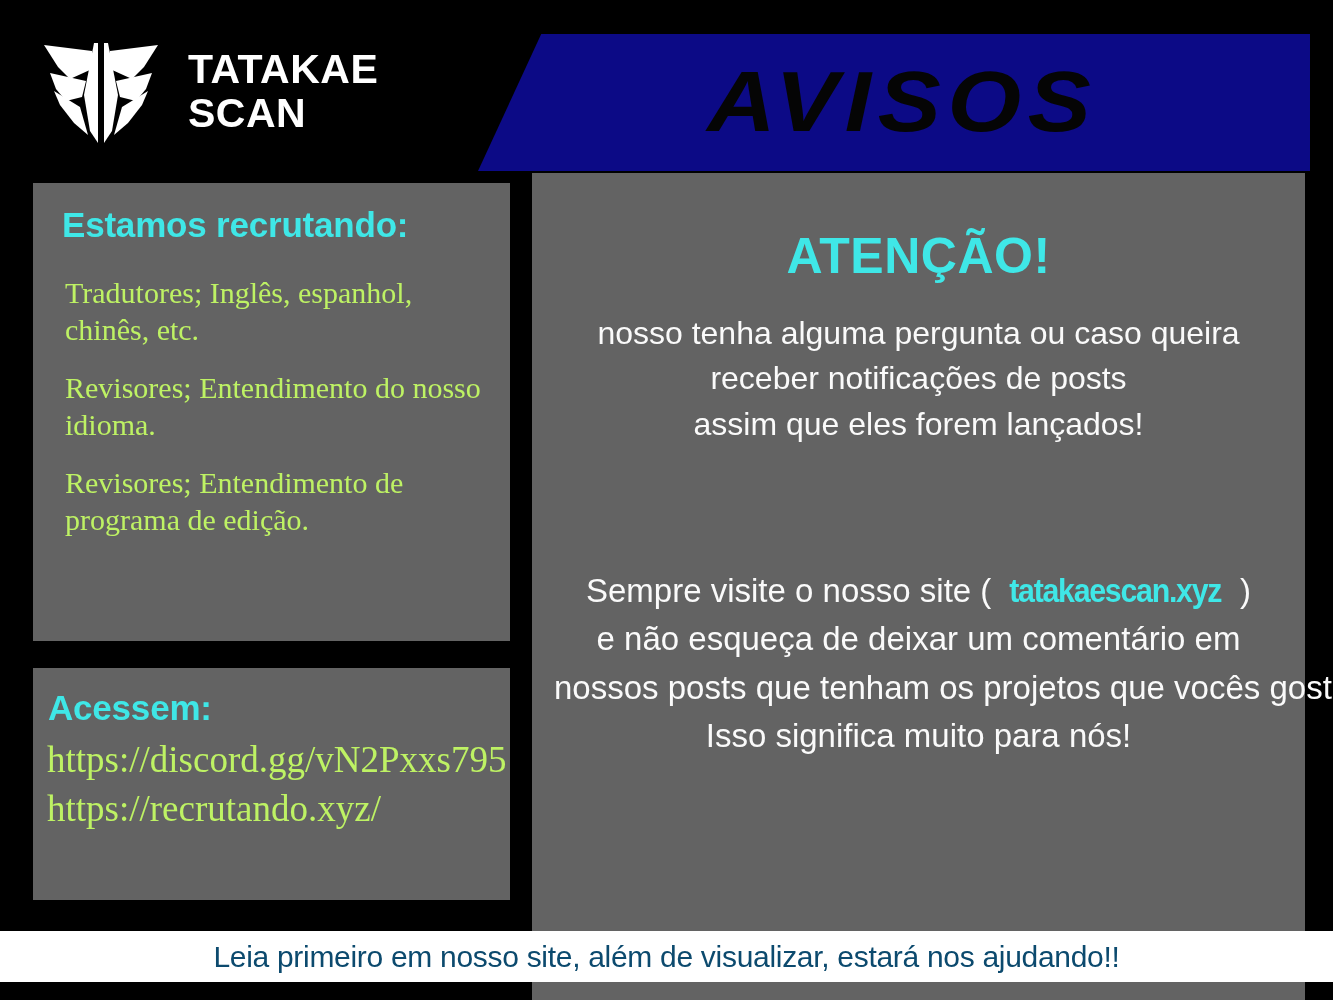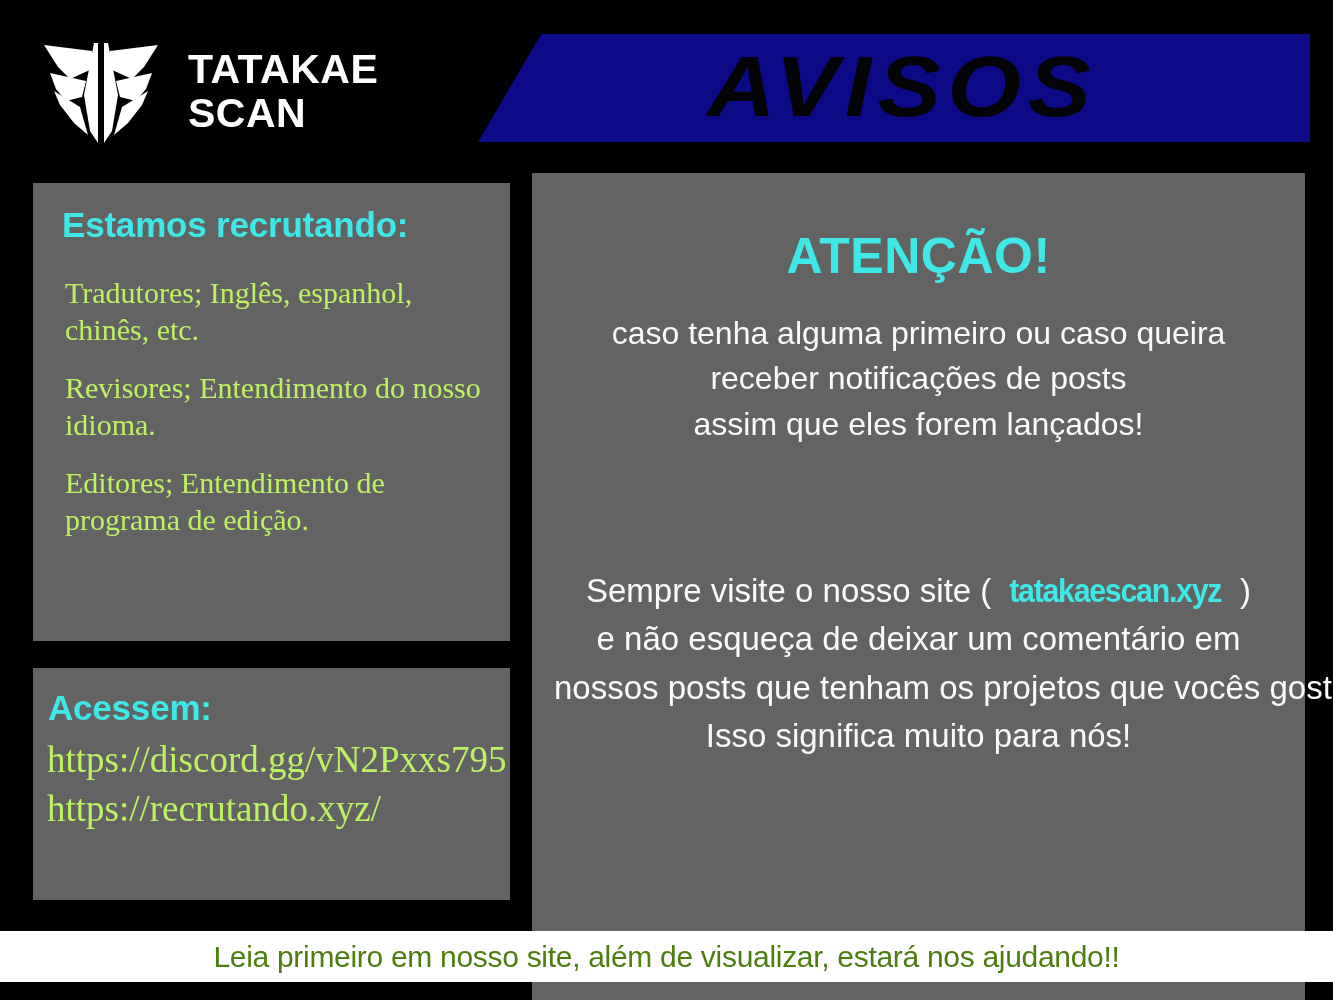--- a/index.html
+++ b/index.html
@@ -46,21 +46,21 @@
   #brand-text .ln {
     display: block;
     white-space: nowrap;
   }
 
   #avisos-banner {
     position: absolute;
     left: 478px;
     top: 34px;
     width: 832px;
-    height: 108px;
+    height: 137px;
     background: #0C0A86;
     -webkit-clip-path: polygon(7.6% 0, 100% 0, 100% 100%, 0 100%);
     clip-path: polygon(7.6% 0, 100% 0, 100% 100%, 0 100%);
     display: flex;
     align-items: center;
     justify-content: center;
   }
   #avisos-title {
     color: #050505;
     font-size: 86px;
@@ -170,21 +170,21 @@
     left: 0;
     top: 931px;
     width: 1333px;
     height: 51px;
     background: #FFFFFF;
     display: flex;
     align-items: center;
     justify-content: center;
   }
   #footer-text {
-    color: #4d7c0f;
+    color: #0c4a6e;
     font-size: 30px;
     font-weight: normal;
     letter-spacing: -0.3px;
     white-space: nowrap;
     font-family: "Liberation Sans", sans-serif;
   }
 </style>
 </head>
 <body>
 
@@ -219,34 +219,34 @@
 
   <div id="avisos-banner">
     <span id="avisos-title">AVISOS</span>
   </div>
 </div>
 
 <div class="panel" id="panel-recruiting">
   <div class="head-cyan" id="recruiting-heading">Estamos recrutando:</div>
   <p class="role-line">Tradutores; Inglês, espanhol, chinês, etc.</p>
   <p class="role-line">Revisores; Entendimento do nosso idioma.</p>
-  <p class="role-line">Editores; Entendimento de programa de edição.</p>
+  <p class="role-line">Revisores; Entendimento de programa de edição.</p>
 </div>
 
 <div class="panel" id="panel-links">
   <div class="head-cyan" id="links-heading">Acessem:</div>
   <p class="link-line">https://discord.gg/vN2Pxxs795</p>
   <p class="link-line">https://recrutando.xyz/</p>
 </div>
 
 <div class="panel" id="panel-notice">
   <div class="head-cyan" id="notice-heading">ATENÇÃO!</div>
 
   <div class="notice-block" id="notice-block-one">
-    <span class="notice-line">caso tenha alguma primeiro ou caso queira</span>
+    <span class="notice-line">nosso tenha alguma pergunta ou caso queira</span>
     <span class="notice-line">receber notificações de posts</span>
     <span class="notice-line">assim que eles forem lançados!</span>
   </div>
 
   <div class="notice-block" id="notice-block-two">
     <span class="notice-line"><span>Sempre visite o nosso site ( </span><span class="site-highlight">tatakaescan.xyz</span><span> )</span></span>
     <span class="notice-line">e não esqueça de deixar um comentário em</span>
     <span class="notice-line">nossos posts que tenham os projetos que vocês gostam!</span>
     <span class="notice-line">Isso significa muito para nós!</span>
   </div>

